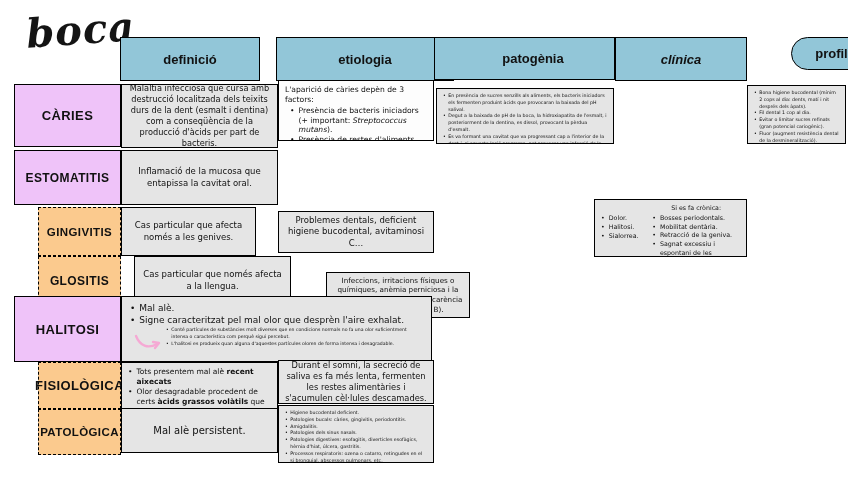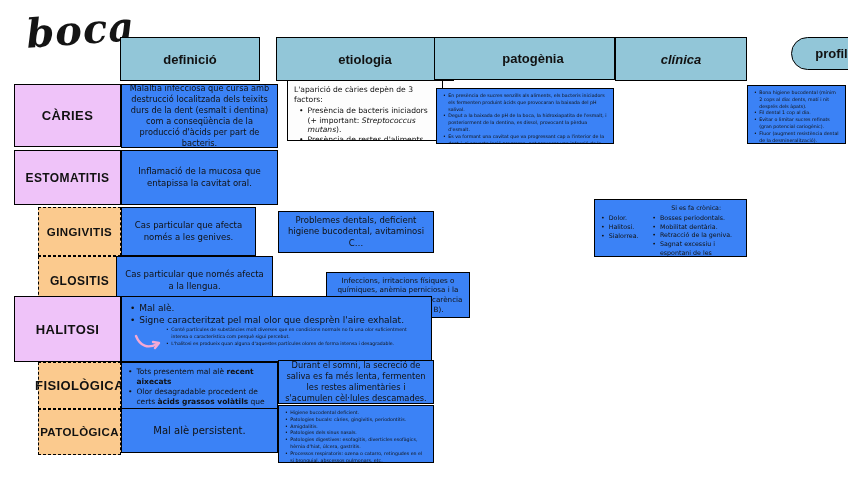--- a/index.html
+++ b/index.html
@@ -24,32 +24,32 @@
 
   .lbl {
     display:flex; align-items:center; justify-content:center;
     font-weight:bold; font-size:12.5px; letter-spacing:0.4px;
     font-family:"Liberation Sans",sans-serif; text-align:center;
   }
   .lbl.purple { background:#efc3f9; border:1.8px solid #000; }
   .lbl.orange { background:#fbca8e; border:1.6px dashed #000; }
 
   .cell {
-    background:#3b82f6; border:1px solid #000; overflow:hidden;
+    background:#e5e5e5; border:1px solid #000; overflow:hidden;
     padding:4px 6px; line-height:1.35;
   }
   .cell.white { background:#fdfdfd; }
   .cell.center { display:flex; align-items:center; justify-content:center; text-align:center; }
 
   .bi { display:flex; }
   .bi .dot { flex:0 0 auto; margin-right:4px; }
   .tiny .dot { margin-right:2.5px; }
 
   .fs-def { font-size:8.2px; }
-  .fs-etio { font-size:7.6px; line-height:1.3;margin-left:9px; }
+  .fs-etio { font-size:7.6px; line-height:1.3; }
   .fs-tiny { font-size:4.7px; line-height:1.45; }
   .fs-mid { font-size:8.5px; }
   .fs-clin { font-size:6.3px; line-height:1.4; }
   .fs-hal { font-size:9px; line-height:1.3; }
   .fs-halsub { font-size:4.6px; line-height:1.5; }
   .fs-fis { font-size:7.5px; line-height:1.32; }
   .fs-pat { font-size:10px; }
 
   .etio-intro { margin-bottom:1px; }
   .etio-list { padding-left:5px; }
@@ -174,21 +174,21 @@
       <div class="bi">
         <span class="dot">•</span>
         <span>Sagnat excessiu i espontani de les genives.</span>
       </div>
     </div>
   </div>
 </div>
 
 <div class="abs lbl orange" style="left:38px; top:256px; width:83px; height:49px; font-size:12px;">GLOSITIS</div>
 
-<div class="abs cell center fs-mid" style="left:116px; top:256px; width:157px; height:49px;">Cas particular que només afecta a la llengua.</div>
+<div class="abs cell center fs-mid" style="left:134px; top:256px; width:157px; height:49px;">Cas particular que només afecta a la llengua.</div>
 
 <div class="abs cell center" style="left:278px; top:272px; width:144px; height:46px; font-size:7.2px;margin-left:48px;">Infeccions, irritacions físiques o químiques, anèmia perniciosa i la pel·lagra (avitaminosis per carència del complex vitamínic B).</div>
 
 <div class="abs lbl purple" style="left:14px; top:296px; width:107px; height:66px; font-size:13px;">HALITOSI</div>
 
 <div class="abs cell fs-hal" style="left:121px; top:296px; width:311px; height:66px; padding:6px 8px;">
   <div class="bi">
     <span class="dot">•</span>
     <span>Mal alè.</span>
   </div>

